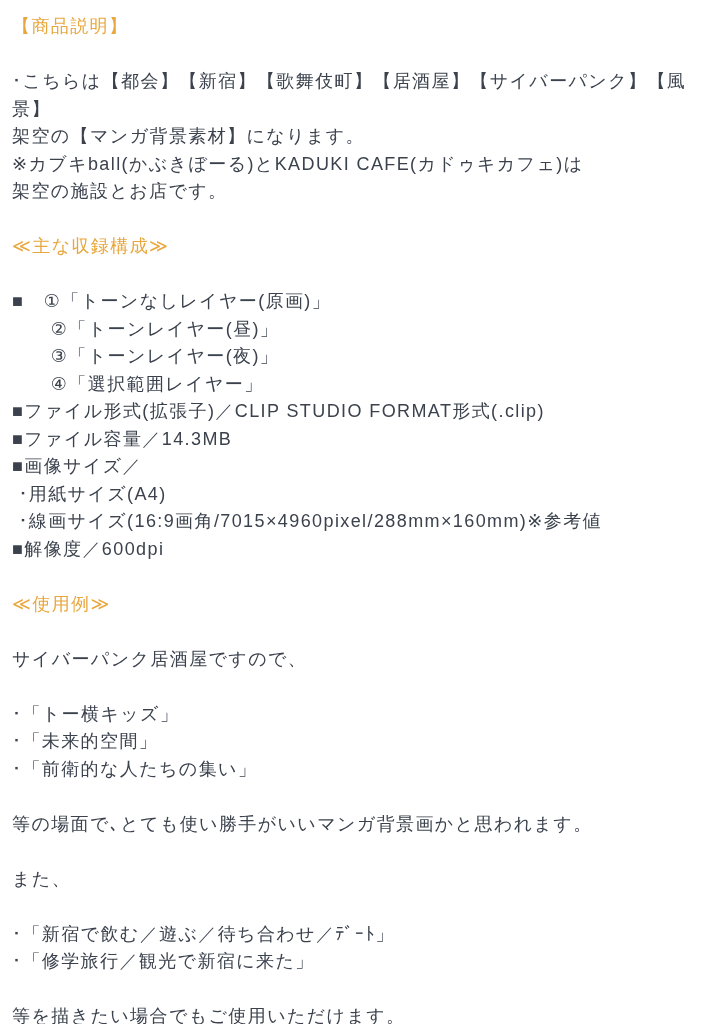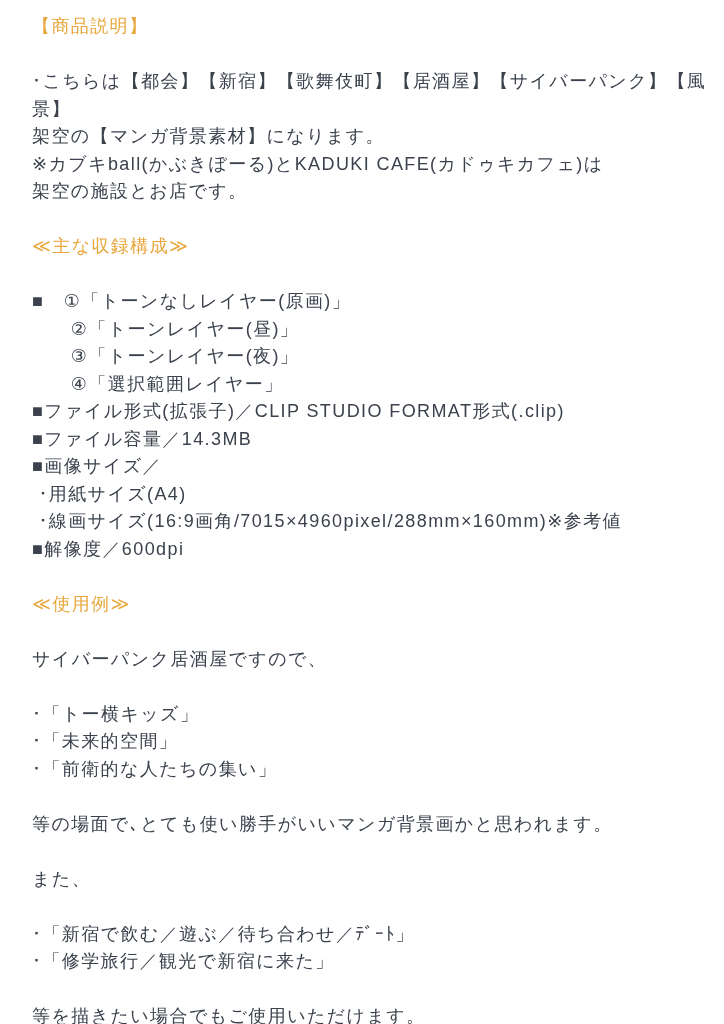--- a/index.html
+++ b/index.html
@@ -24,21 +24,20 @@
     padding: 13px 6px 0 12px;
     font-family: "Liberation Sans", "DejaVu Sans", sans-serif;
     font-size: 18px;
     line-height: 27.5px;
     letter-spacing: 1.4px;
     color: var(--body-color);
     white-space: pre-wrap;
   }
   .line {
     min-height: 27.5px;
-    margin-left: 20px;
   }
   .line.heading {
     color: var(--heading-color);
   }
 </style>
 </head>
 <body>
 
 <main class="page">
   <div class="doc" id="doc"><div class="line heading">【商品説明】</div><div class="line blank"></div><div class="line body">･こちらは【都会】【新宿】【歌舞伎町】【居酒屋】【サイバーパンク】【風景】</div><div class="line body">架空の【マンガ背景素材】になります。</div><div class="line body">※カブキball(かぶきぼーる)とKADUKI CAFE(カドゥキカフェ)は</div><div class="line body">架空の施設とお店です。</div><div class="line blank"></div><div class="line heading">≪主な収録構成≫</div><div class="line blank"></div><div class="line body">■　①「トーンなしレイヤー(原画)」</div><div class="line body">　　②「トーンレイヤー(昼)」</div><div class="line body">　　③「トーンレイヤー(夜)」</div><div class="line body">　　④「選択範囲レイヤー」</div><div class="line body">■ファイル形式(拡張子)／CLIP STUDIO FORMAT形式(.clip)</div><div class="line body">■ファイル容量／14.3MB</div><div class="line body">■画像サイズ／</div><div class="line body"> ･用紙サイズ(A4)</div><div class="line body"> ･線画サイズ(16:9画角/7015×4960pixel/288mm×160mm)※参考値</div><div class="line body">■解像度／600dpi</div><div class="line blank"></div><div class="line heading">≪使用例≫</div><div class="line blank"></div><div class="line body">サイバーパンク居酒屋ですので、</div><div class="line blank"></div><div class="line body">･「トー横キッズ」</div><div class="line body">･「未来的空間」</div><div class="line body">･「前衛的な人たちの集い」</div><div class="line blank"></div><div class="line body">等の場面で､とても使い勝手がいいマンガ背景画かと思われます。</div><div class="line blank"></div><div class="line body">また、</div><div class="line blank"></div><div class="line body">･「新宿で飲む／遊ぶ／待ち合わせ／ﾃﾞｰﾄ」</div><div class="line body">･「修学旅行／観光で新宿に来た」</div><div class="line blank"></div><div class="line body">等を描きたい場合でもご使用いただけます。</div></div>

